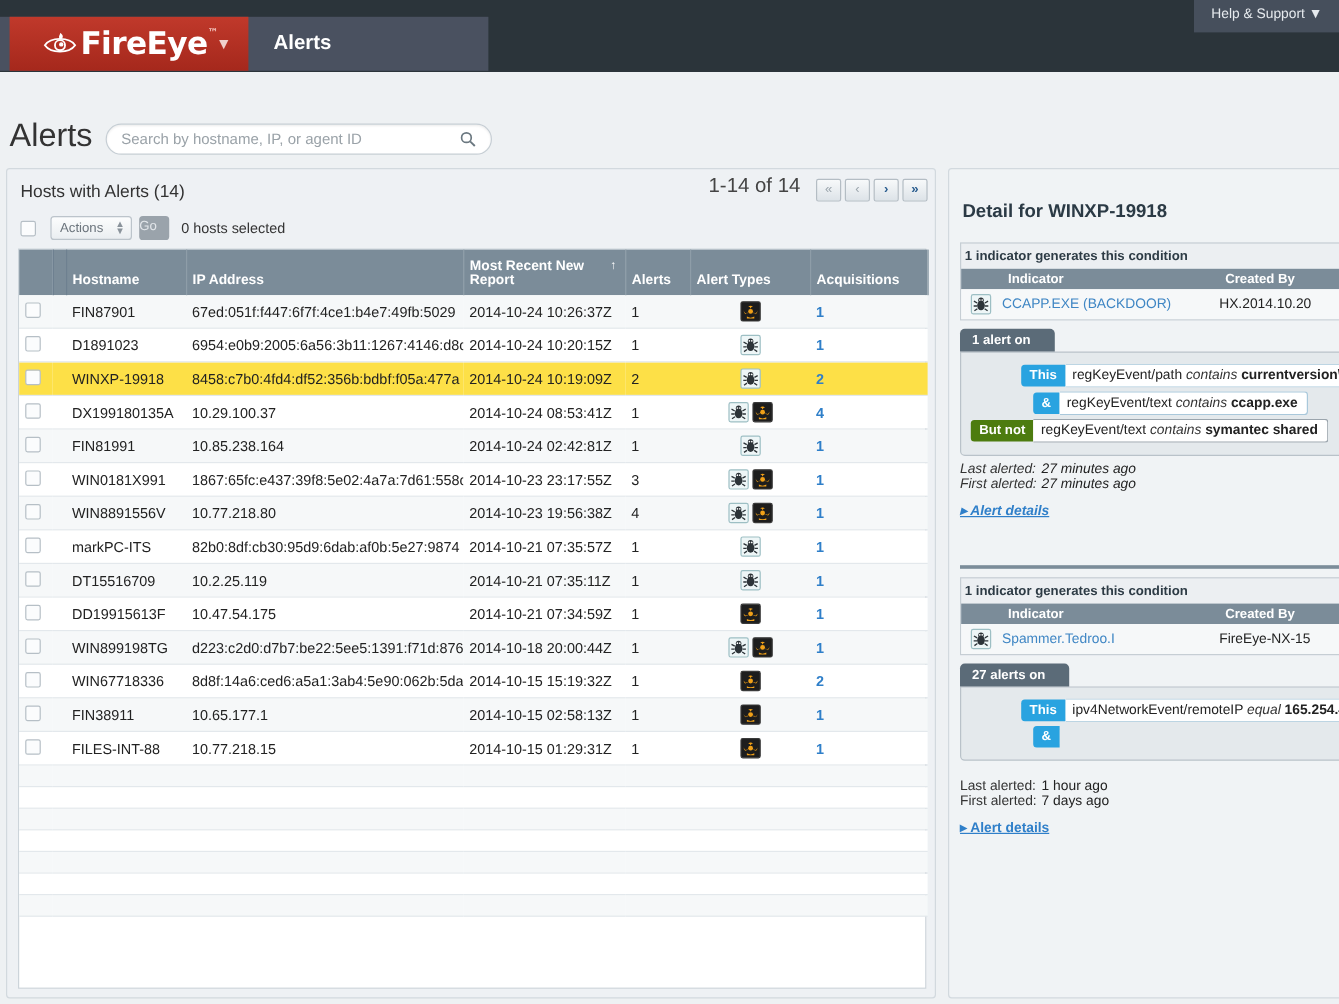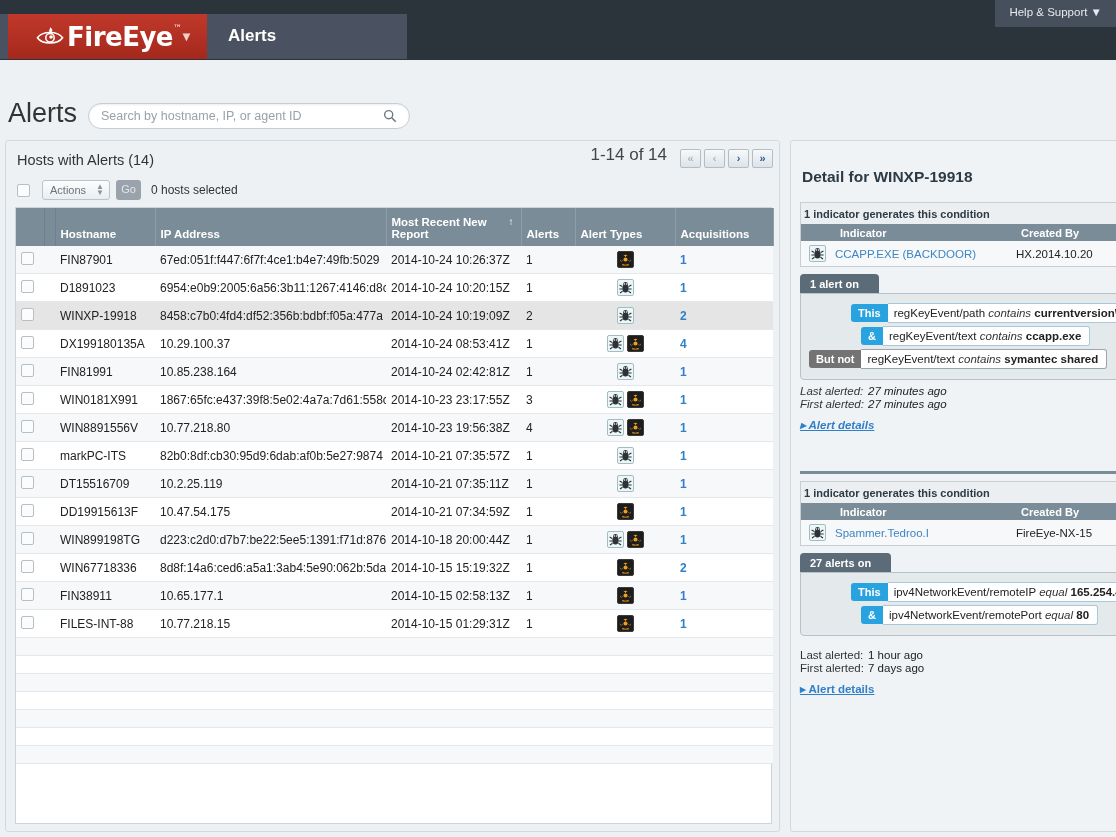--- a/index.html
+++ b/index.html
@@ -97,21 +97,21 @@
     margin-left: 12px; width: 68px; height: 20px;
     border: 1px solid #bcc4cb; border-radius: 3px;
     background: linear-gradient(#fcfdfd,#eaeef1);
     font-size: 11px; color: #6b747c; padding-left: 7px; line-height: 18px;
     position: relative;
   }
   #actions-select .arrows { position: absolute; right: 5px; top: 3px; font-size: 8px; line-height: 6px; color: #8a939b; }
   #go-btn {
     margin-left: 6px; width: 25px; height: 20px; border-radius: 3px;
     background: #9aa3ab; color: #e2e6ea; font-size: 11px;
-    text-align: center; line-height: 19px;
+    line-height: 19px;
   }
   #selected-text { margin-left: 10px; font-size: 12px; color: #333; }
 
   
   #table-wrap {
     position: absolute; left: 9px; top: 66px; width: 757px; height: 617px;
     background: #fff; border: 1px solid #ccd4da;
   }
   table { width: 100%; border-collapse: collapse; table-layout: fixed; }
   thead th {
@@ -130,21 +130,21 @@
   .c-acq  { width: 98px; }
   .sortarrow { float: right; font-size: 10px; font-weight: normal; padding-right: 2px; }
 
   tbody tr { height: 18px; }
   tbody td {
     font-size: 12px; color: #222; padding: 0 5px;
     border-bottom: 1px solid #e3e8ec; white-space: nowrap; overflow: hidden;
   }
   tbody tr.odd  td { background: #f6f8f9; }
   tbody tr.even td { background: #ffffff; }
-  tbody tr.sel  td { background: #e5e5e5; }
+  tbody tr.sel  td { background: #fde047; }
   td.c-acq a { color: #2f7fc9; font-weight: bold; text-decoration: none; font-size: 12px; }
   td.c-type { padding: 0; text-align: center; }
   .icons { display: flex; justify-content: center; align-items: center; gap: 3px; height: 27px; }
 
   .ico { width: 17px; height: 17px; border-radius: 2px; flex: none; }
   .ico.ioc   { background: #eef6f7; border: 1px solid #9dbfc4; }
   .ico.mal   { background: #1d1d1d; border: 1px solid #3a3a3a; }
   .ico svg { display: block; }
 
   
@@ -191,21 +191,21 @@
     background: #e4e9ec; border: 1px solid #b9c2c9;
     padding: 6px 0 7px 0; border-radius: 0 4px 4px 4px;
     width: 326px;
   }
   .crow { display: flex; align-items: center; margin: 3px 0; }
   .ctag {
     color: #fff; font-size: 11px; font-weight: bold;
     padding: 3px 7px; border-radius: 3px 0 0 3px; flex: none;
   }
   .ctag.blue { background: #29a3e0; }
-  .ctag.dark { background: #737373; }
+  .ctag.dark { background: #4d7c0f; }
   .cbody {
     background: #fff; border: 1px solid #a9c8db; border-left: none;
     font-size: 11.5px; color: #222; padding: 3px 8px 3px 6px;
     white-space: nowrap; border-radius: 0 3px 3px 0;
   }
   .cbody.grey { border-color: #9ba5ad; }
   .cbody em { font-style: italic; color: #333; }
   .cbody b { font-weight: bold; }
 
   .meta { position: absolute; left: 9px; font-size: 11.5px; color: #222; }
@@ -767,21 +767,20 @@
           <span class="b">FireEye-NX-15</span>
         </div>
       </div>
       <div class="alertbox" style="top:412px;"><div class="ab-tab">27 alerts on</div><div class="ab-body">
           <div class="crow" style="padding-left:50px;">
             <span class="ctag blue">This</span>
             <span class="cbody">ipv4NetworkEvent/remoteIP <em>equal</em> <b>165.254.42</b></span>
           </div>
           <div class="crow" style="padding-left:60px;">
             <span class="ctag blue">&amp;</span>
-            <span class="cbody">ipv4NetworkEvent/remotePort <em>equal</em> <b>80</b></span>
           </div>
         </div></div>
       <div class="meta" style="top:508px;">
         <div><span class="lbl">Last alerted:</span><span>1 hour ago</span></div>
         <div><span class="lbl">First alerted:</span><span>7 days ago</span></div>
         <a href="#" class="lnk">▸ Alert details</a>
       </div>
       <div class="divider" style="top:330px;"></div>
     </div>
 

